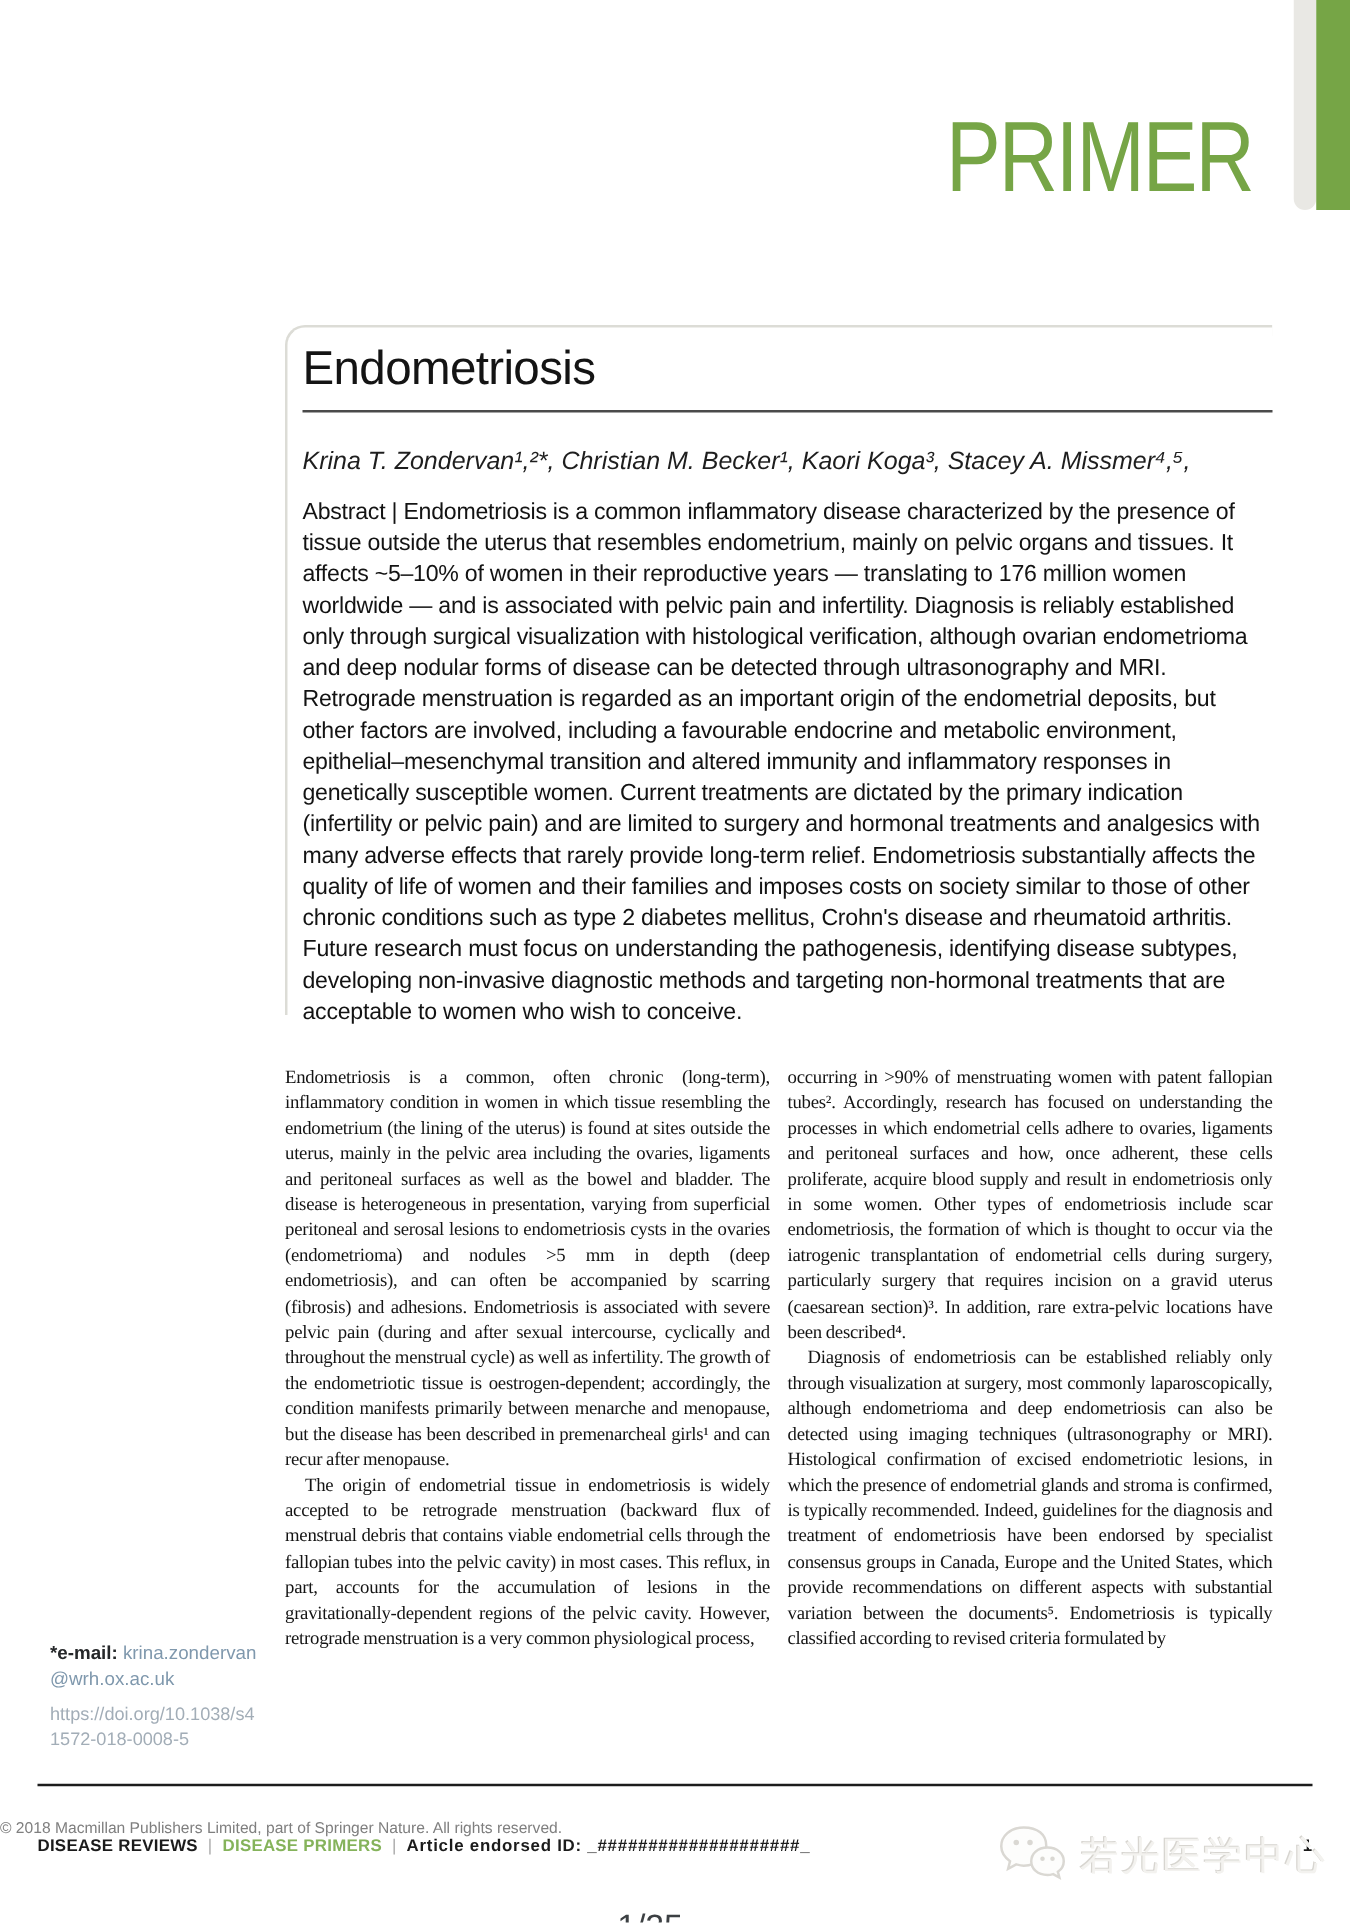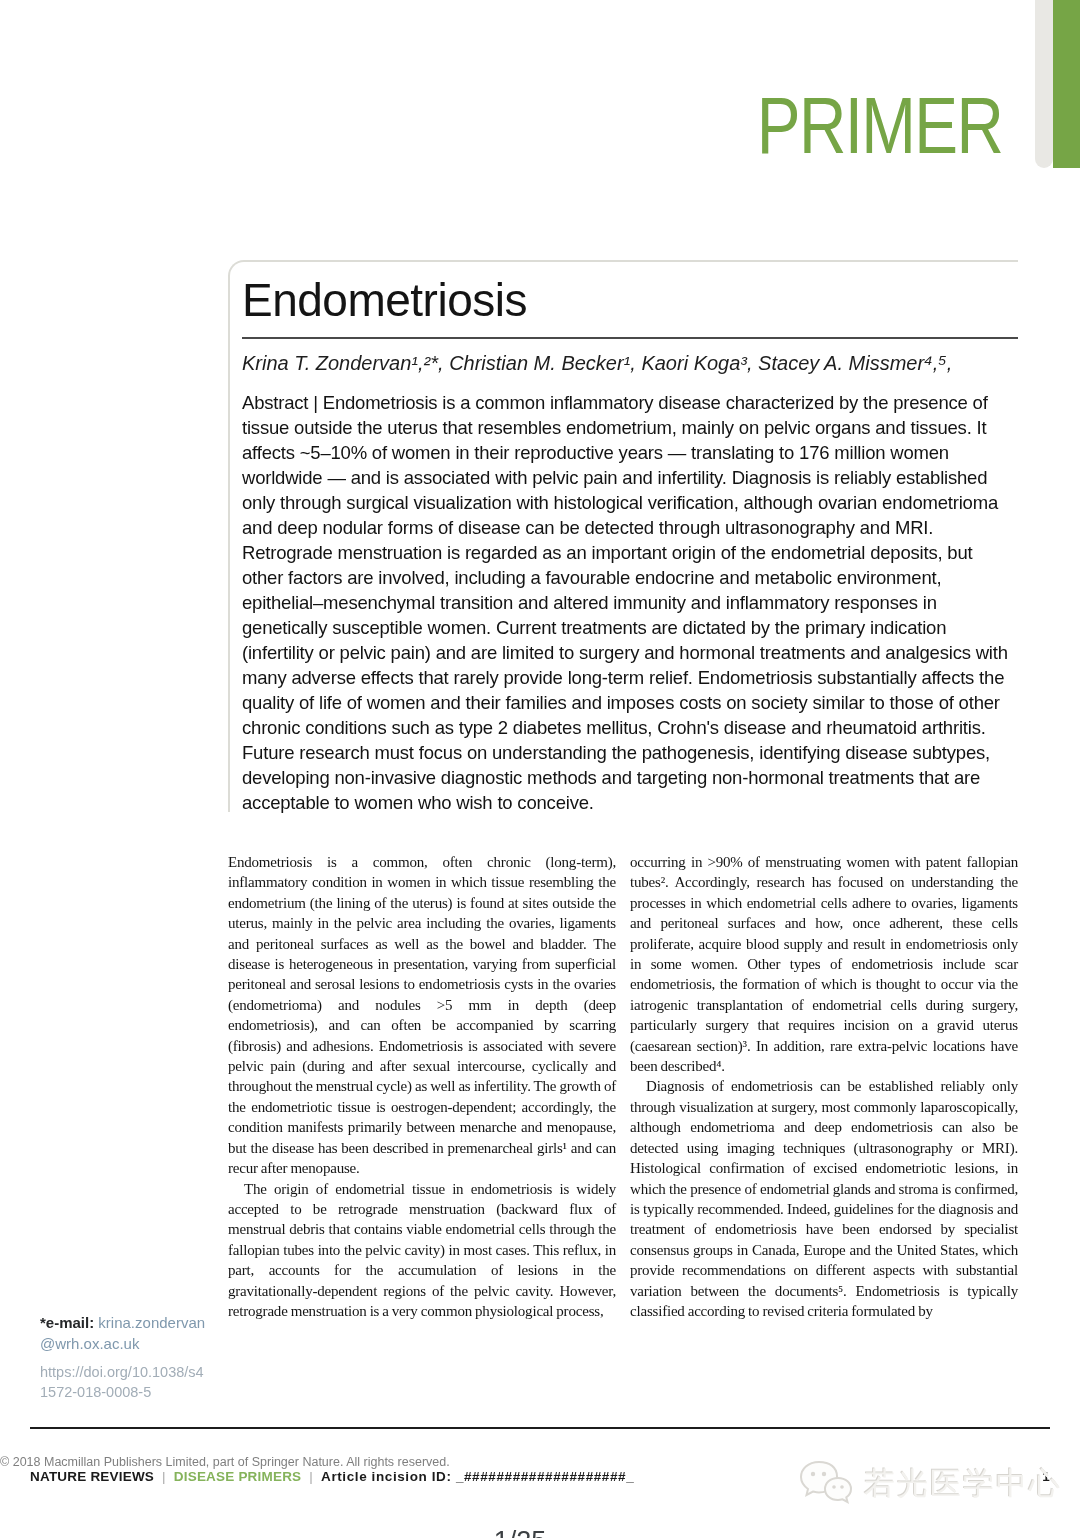--- a/index.html
+++ b/index.html
@@ -26,28 +26,28 @@
   }
 
   
   .article-card{
     position:absolute; left:228px; top:260px; width:790px; height:552px;
     border-top:2px solid #dcdcd6; border-left:2px solid #dcdcd6;
     border-top-left-radius:16px;
     padding:12px 0 0 12px;
   }
   .article-title{
-    font-size:46px; font-weight:500; color:#141414; letter-spacing:-0.5px;
+    font-size:38px; font-weight:500; color:#141414; letter-spacing:-0.5px;
     line-height:1.15;
   }
   .title-rule{
     margin-top:10px; width:776px; border-bottom:2px solid #4a4a4a;
   }
   .authors{
-    margin-top:11px; width:776px;
+    margin-top:26px; width:776px;
     font-style:italic; font-size:20px; line-height:27px; color:#1e1e1e;
   }
   .abstract{
     margin-top:13px; width:776px;
     font-size:18.5px; line-height:25px; letter-spacing:-0.2px; color:#131313;
   }
 
   
   .body-columns{
     position:absolute; left:228px; top:852px; width:790px;
@@ -134,25 +134,25 @@
 <div class="margin-note">
   <div class="email-line">
     <span class="email-label">*e-mail:</span>
     <span class="email-address">krina.zondervan@wrh.ox.ac.uk</span>
   </div>
   <div class="doi-link">https://doi.org/10.1038/s41572-018-0008-5</div>
 </div>
 
 <div class="footer-rule"></div>
 <div class="footer-line">
-  <span>NATURE REVIEWS</span>
+  <span>DISEASE REVIEWS</span>
   <span class="footer-sep">|</span>
   <span class="footer-section">DISEASE PRIMERS</span>
   <span class="footer-sep">|</span>
-  <span class="footer-citation">Article incision ID: _####################_</span>
+  <span class="footer-citation">Article endorsed ID: _####################_</span>
   <span class="footer-spacer"></span>
   <span class="footer-page-number">1</span>
 </div>
 <div class="copyright">© 2018 Macmillan Publishers Limited, part of Springer Nature. All rights reserved.</div>
 
 <div class="watermark">
   <span>
     <svg width="56" height="48" viewBox="0 0 56 48">
       <g fill="#fdfdfc" stroke="#dad8d3" stroke-width="2">
         <path d="M22 4 C11 4 4 11 4 19 c0 5 3 9 7 12 l-1.5 6 6.5-3.5 c2 0.5 4 1 6 1 11 0 18-7 18-16 S33 4 22 4 Z"></path>

